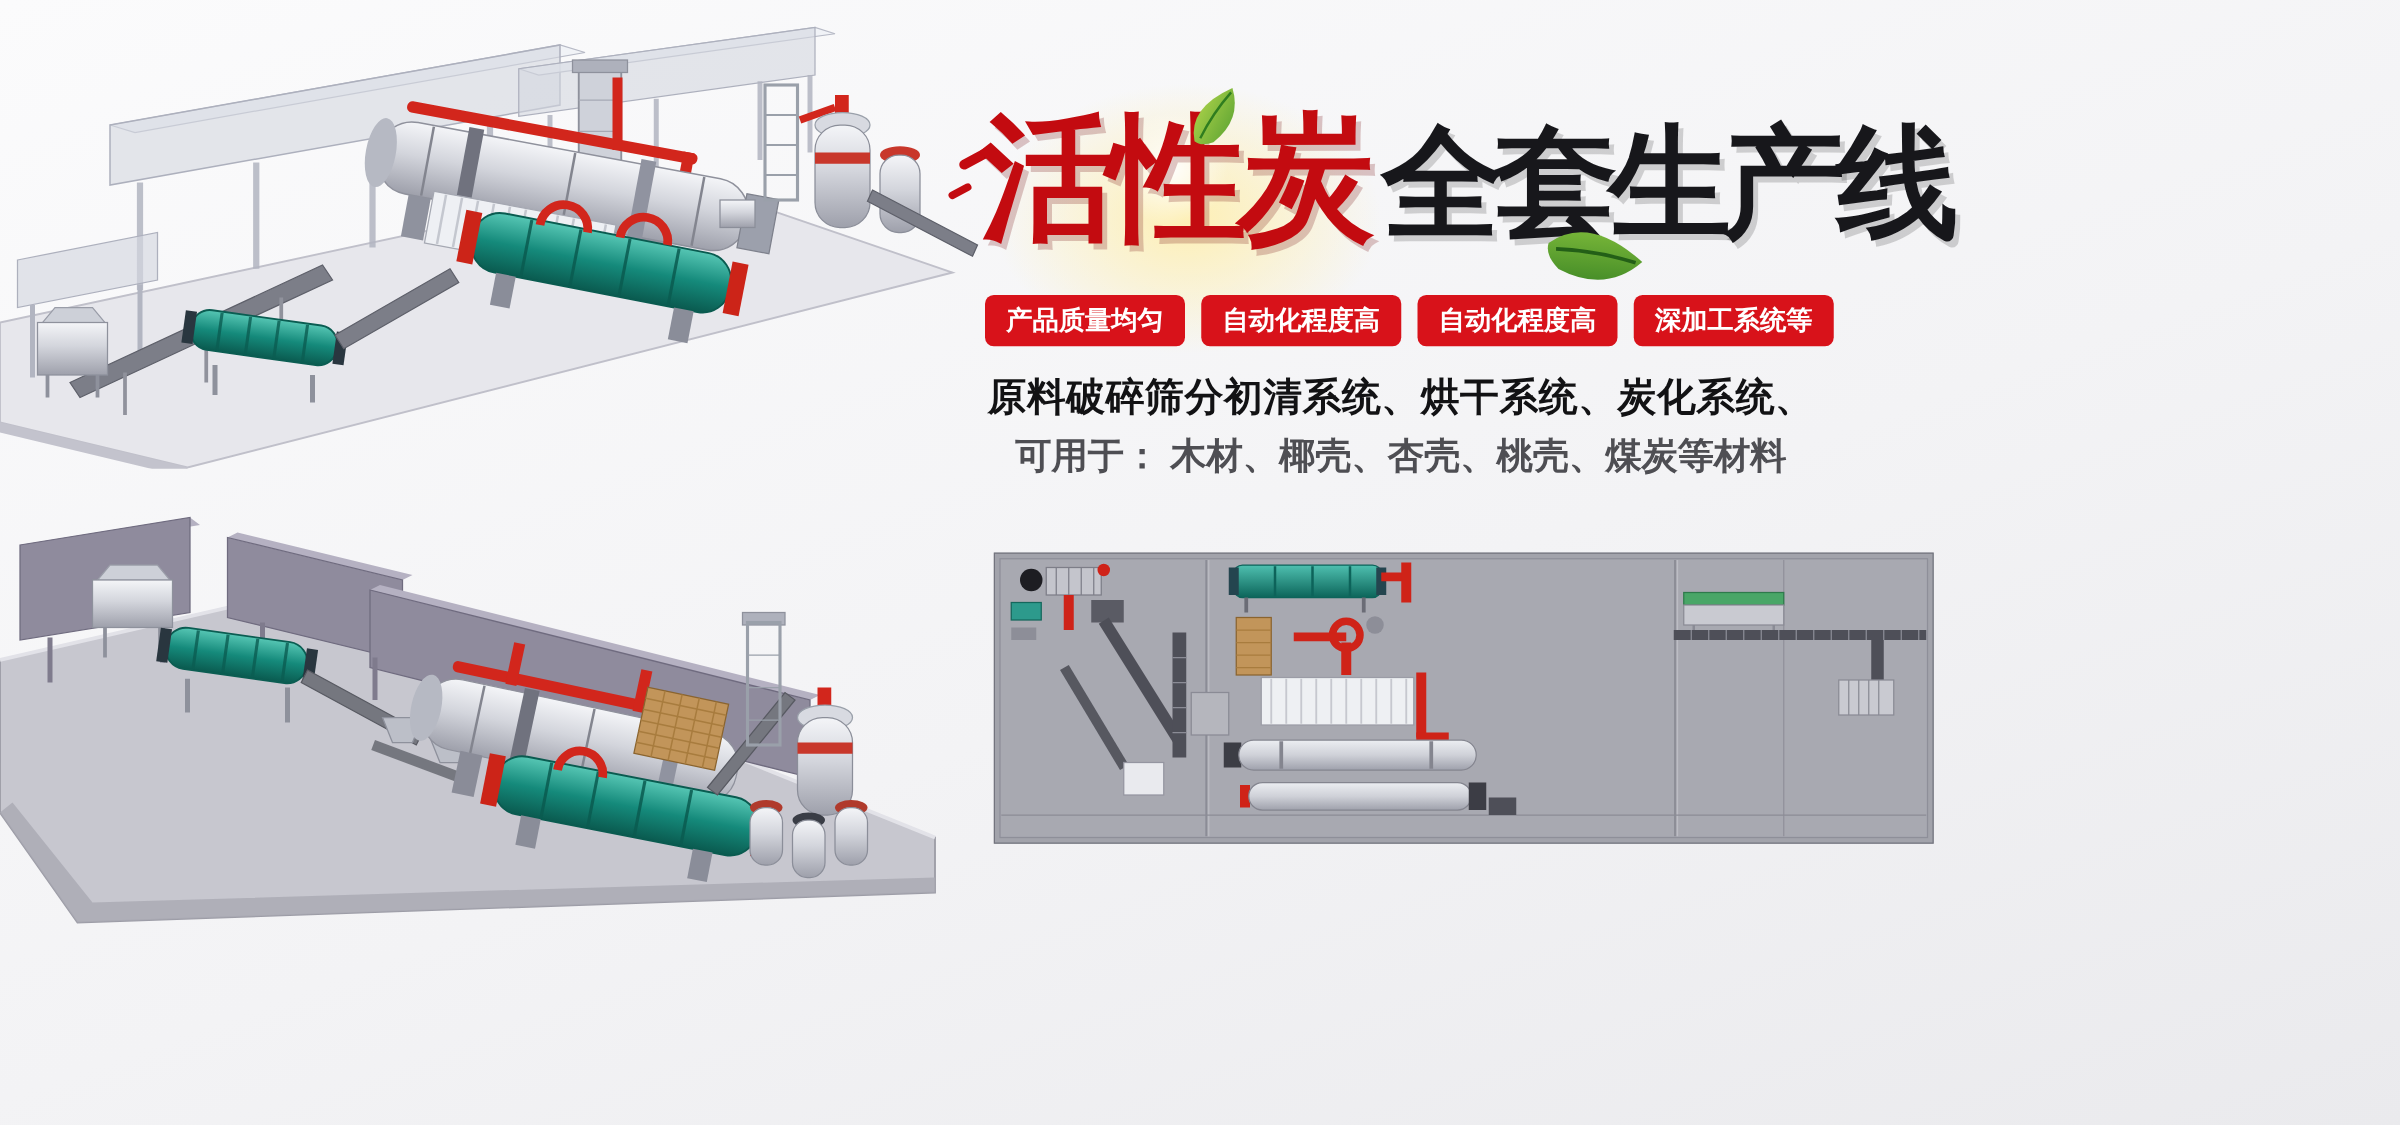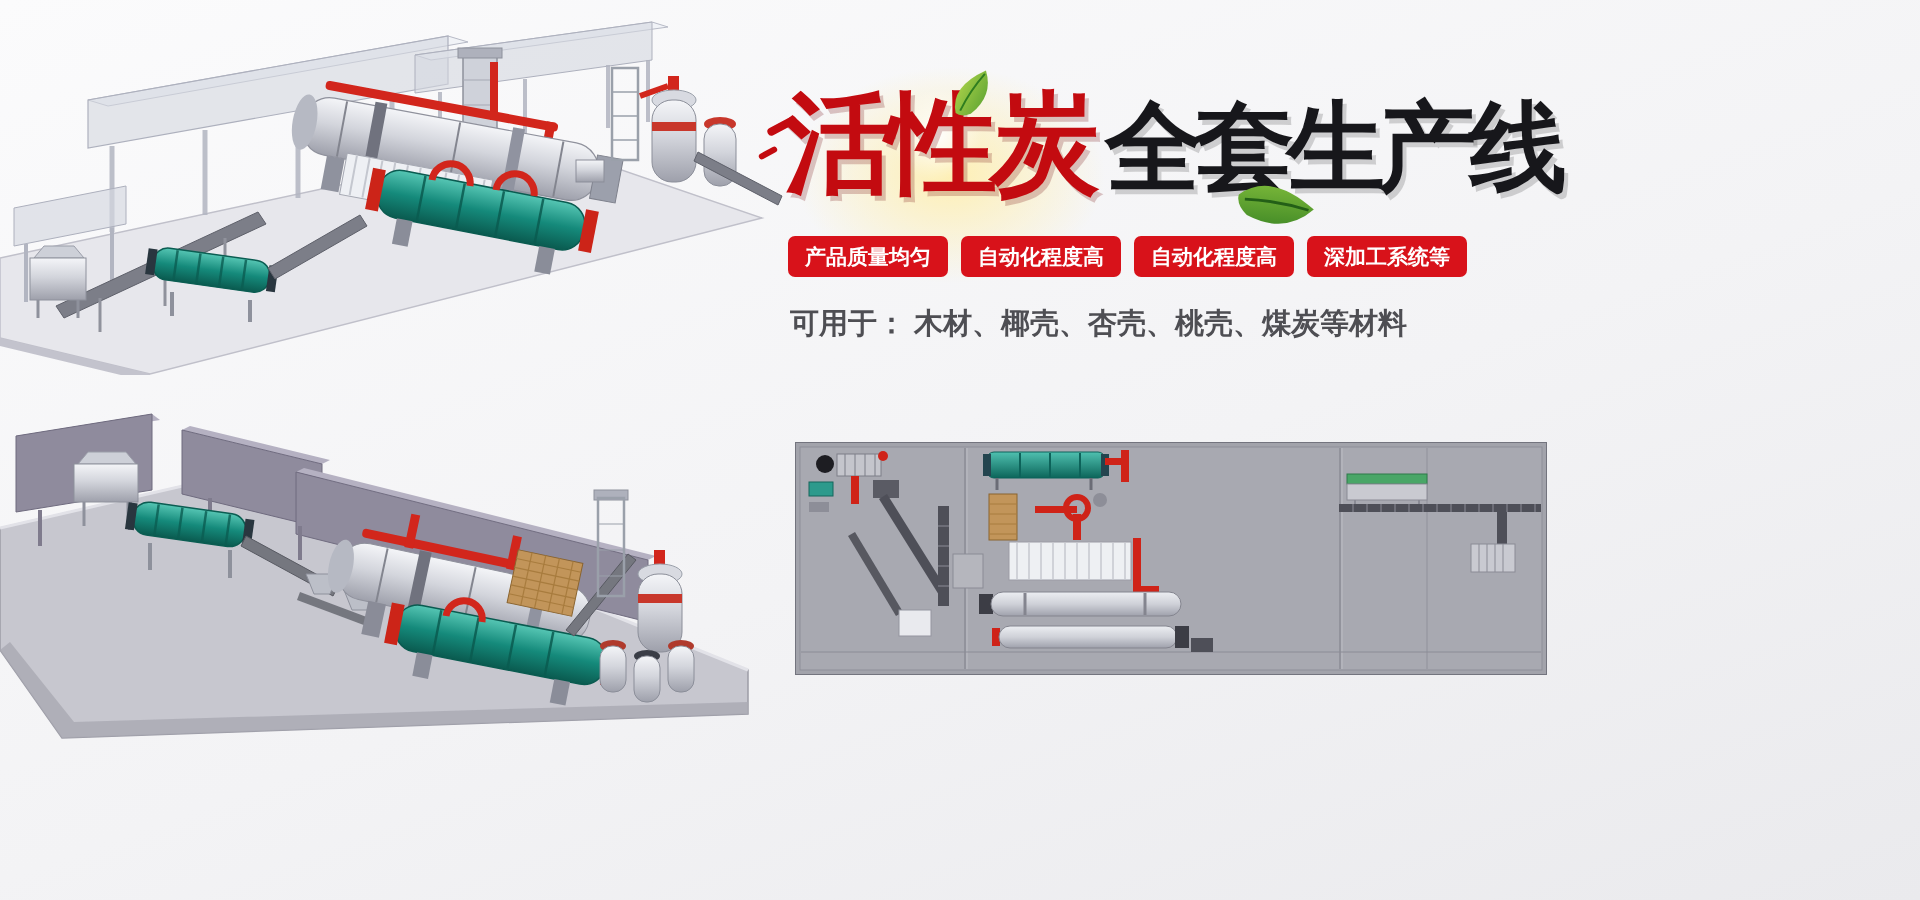--- a/index.html
+++ b/index.html
@@ -358,20 +358,21 @@
   </svg>
 
   <div class="badges">
     <span class="badge">产品质量均匀</span>
     <span class="badge">自动化程度高</span>
     <span class="badge">自动化程度高</span>
     <span class="badge">深加工系统等</span>
   </div>
 
   <div class="desc">
+    <div class="desc-bold">原料破碎筛分初清系统、烘干系统、炭化系统、</div>
     <div class="desc-gray">可用于： 木材、椰壳、杏壳、桃壳、煤炭等材料</div>
   </div>
 
   <div class="diagram">
     <svg viewBox="0 0 752 233" width="752" height="233">
       <defs>
         <linearGradient id="silverD" x1="0" y1="0" x2="0" y2="1">
           <stop offset="0" stop-color="#eceef2"></stop>
             <stop offset=".5" stop-color="#cfd1d8"></stop>
             <stop offset="1" stop-color="#9fa1ac"></stop>

